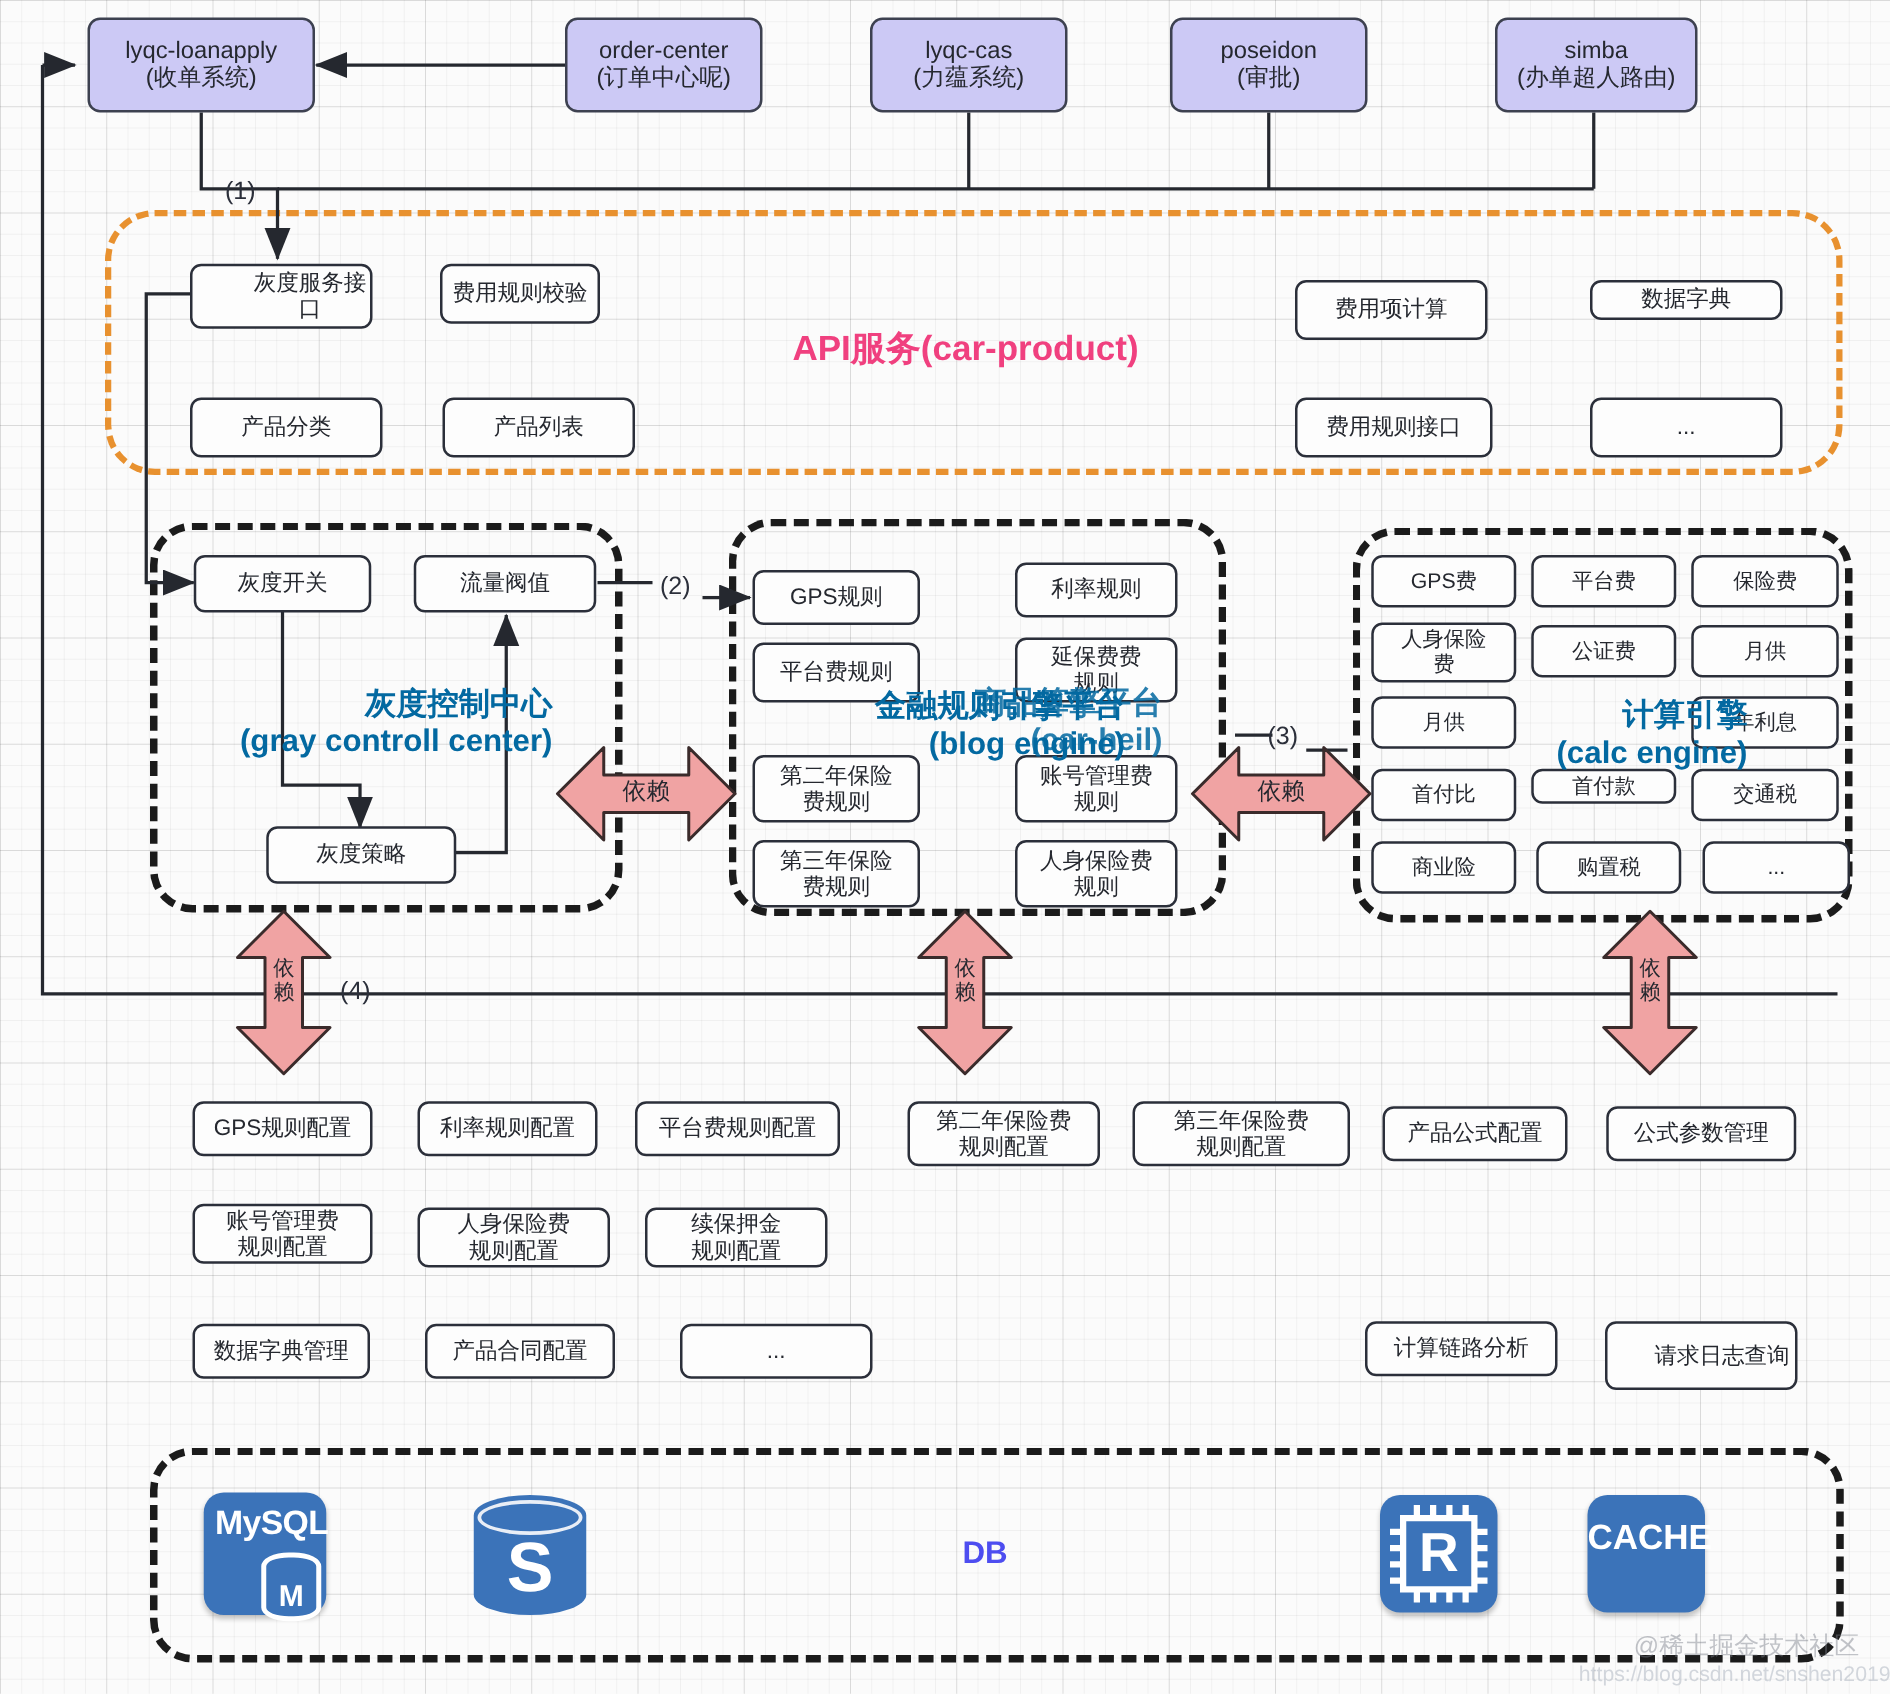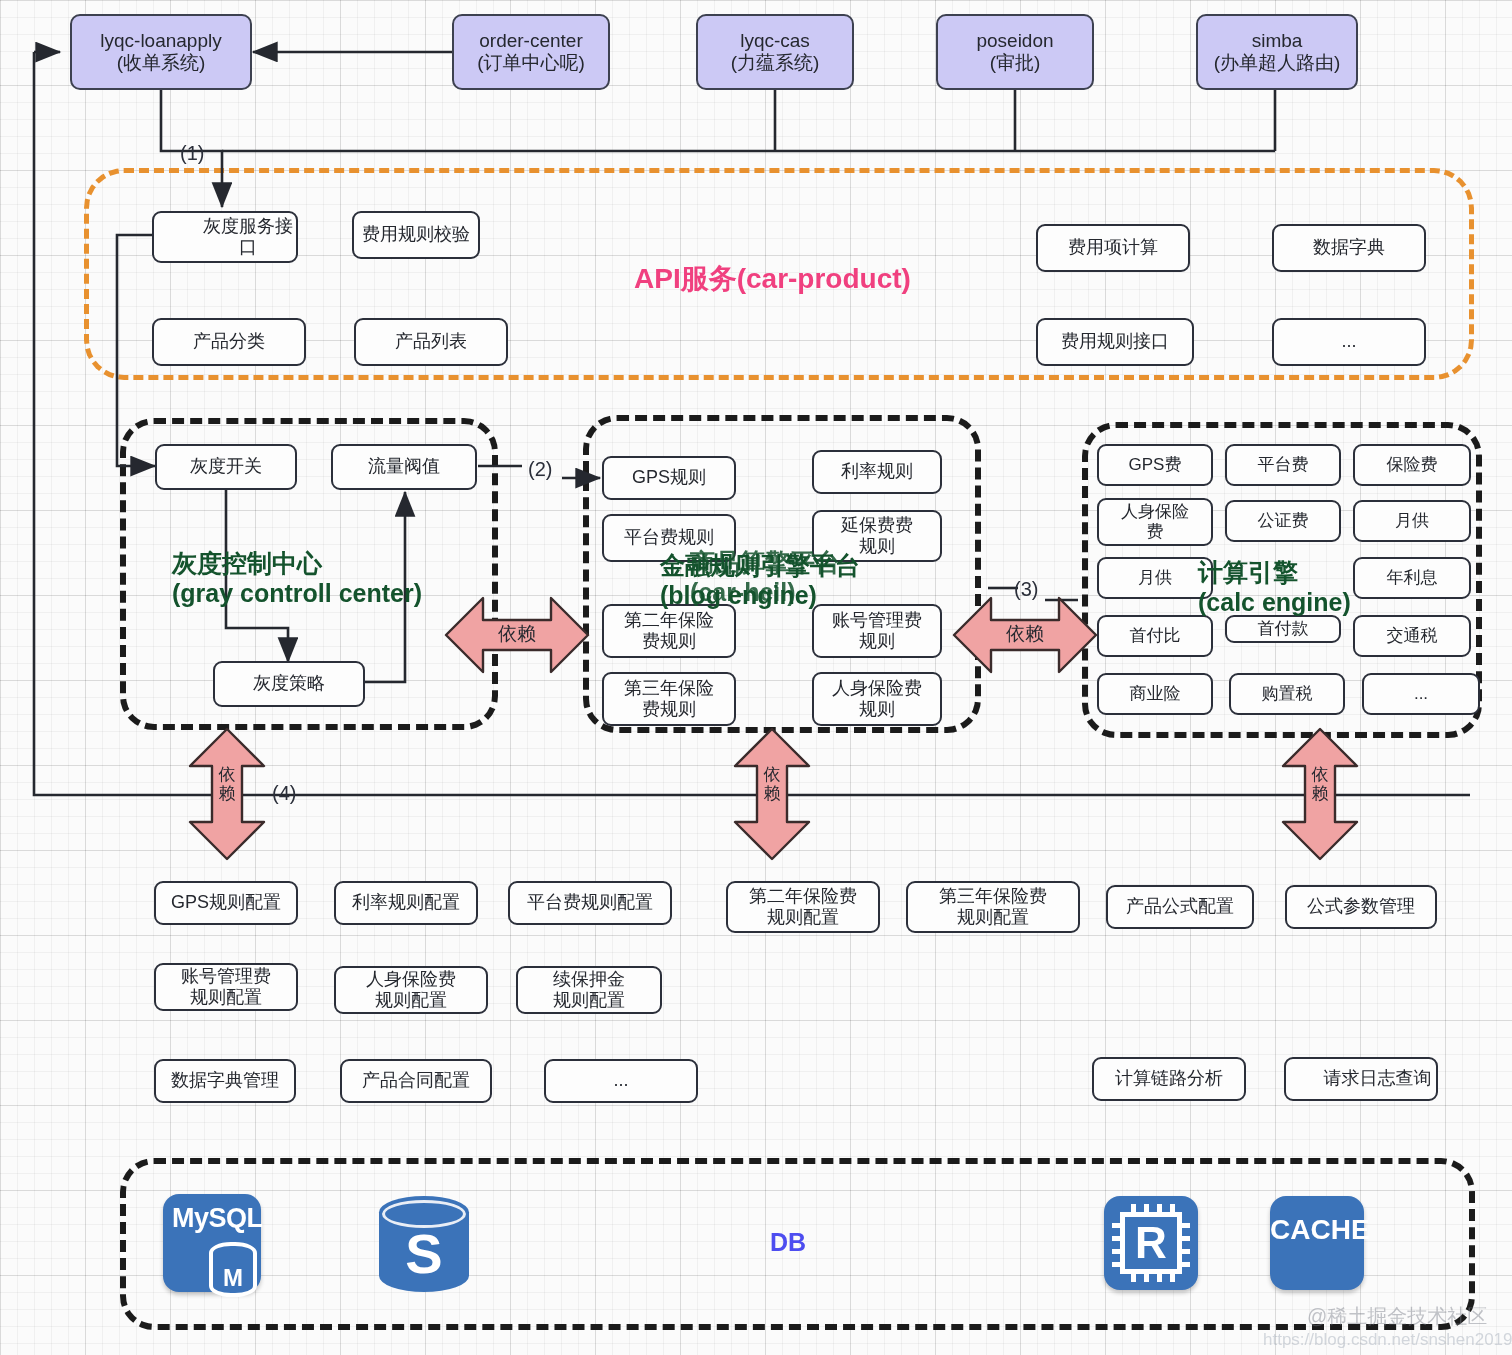--- a/index.html
+++ b/index.html
@@ -36,23 +36,23 @@
     border-color:#3d4150;
     border-width:2.5px;
     border-radius:10px;
     font-size:19px;
   }
   .node.sm { font-size:18px; }
   .node.tiny { font-size:17px; }
 
   .grouplabel {
     position:absolute;
-    color:#14532d;
+    color:#0369a1;
     font-weight:bold;
-    text-align:left;
+    text-align:right;
     z-index:6;
     line-height:1.2;
     pointer-events:none;
   }
   .grouplabel.g1 { font-size:25px; }
 
   .api-title {
     position:absolute;
     color:#f0407f;
     font-size:28px;
@@ -225,21 +225,21 @@
 (力蕴系统)</span></div>
 
   <div class="node sys" style="left:1196px; top:14px; width:162px; height:76px;"><span>simba
 (办单超人路由)</span></div>
 
   <div class="api-title" style="left:634px; top:260px;">API服务(car-product)</div>
 
   <div class="node sm" style="left:152px; top:211px; width:146px; height:52px;padding-left:46px;">灰度服务接口</div>
   <div class="node sm" style="left:352px; top:211px; width:128px; height:48px;">费用规则校验</div>
   <div class="node sm" style="left:1036px; top:224px; width:154px; height:48px;">费用项计算</div>
-  <div class="node sm" style="left:1272px; top:224px; width:154px; height:48px;">数据字典</div>
+  <div class="node sm" style="left:1272px; top:224px; width:154px; height:32px;">数据字典</div>
 
   <div class="node sm" style="left:152px; top:318px; width:154px; height:48px;">产品分类</div>
   <div class="node sm" style="left:354px; top:318px; width:154px; height:48px;">产品列表</div>
   <div class="node sm" style="left:1036px; top:318px; width:158px; height:48px;">费用规则接口</div>
   <div class="node sm" style="left:1272px; top:318px; width:154px; height:48px;">...</div>
 
   <div class="node sm" style="left:155px; top:444px; width:142px; height:46px;">灰度开关</div>
   <div class="node sm" style="left:331px; top:444px; width:146px; height:46px;">流量阀值</div>
   <div class="node sm" style="left:213px; top:661px; width:152px; height:46px;">灰度策略</div>
 
@@ -350,21 +350,21 @@
 规则配置</div>
   <div class="node sm" style="left:334px; top:966px; width:154px; height:48px;">人身保险费
 规则配置</div>
   <div class="node sm" style="left:516px; top:966px; width:146px; height:48px;">续保押金
 规则配置</div>
 
   <div class="node sm" style="left:154px; top:1059px; width:142px; height:44px;">数据字典管理</div>
   <div class="node sm" style="left:340px; top:1059px; width:152px; height:44px;">产品合同配置</div>
   <div class="node sm" style="left:544px; top:1059px; width:154px; height:44px;">...</div>
   <div class="node sm" style="left:1092px; top:1057px; width:154px; height:44px;">计算链路分析</div>
-  <div class="node sm" style="left:1284px; top:1057px; width:154px; height:44px;padding-left:33px;">请求日志查询</div>
+  <div class="node sm" style="left:1284px; top:1057px; width:154px; height:55px;padding-left:33px;">请求日志查询</div>
 
   <div class="db-title" style="left:770px; top:1228px;">DB</div>
 
   <div class="dbicon" style="left:163px; top:1194px; width:98px; height:98px;">
     <div class="icon-sq">
       <span class="mysql-text">MySQL</span>
       <span class="mysql-cyl"></span>
     </div>
   </div>
 

